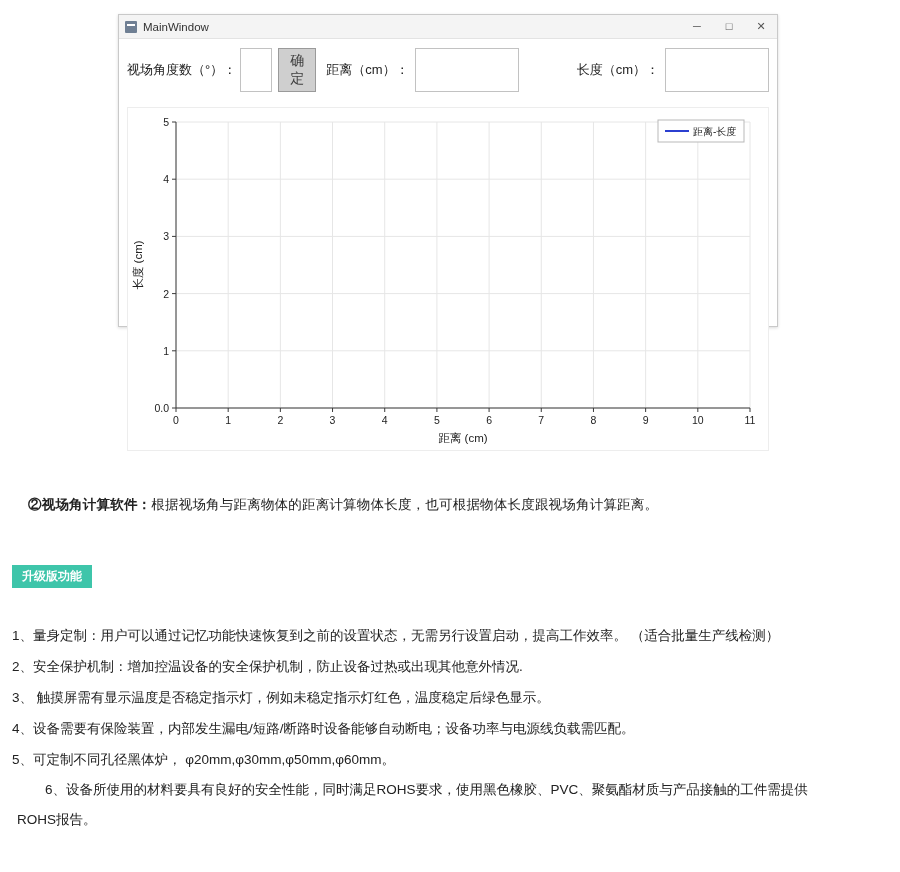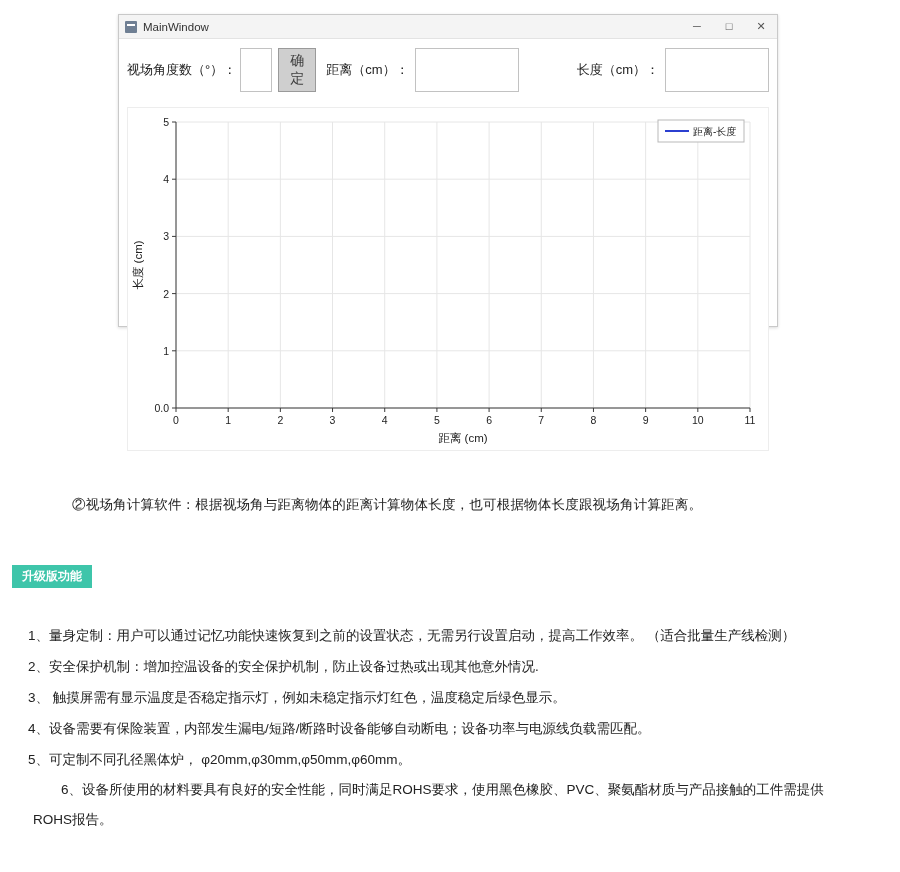--- a/index.html
+++ b/index.html
@@ -126,21 +126,21 @@
 
   
   .caption {
     position: absolute;
     left: 28px;
     top: 496px;
     font-size: 13.5px;
     color: #222;
     letter-spacing: 0.2px;
   }
-  .caption b { font-weight: normal; margin-left: 44px; }
+  .caption b { font-weight: bold; }
 
   .section-badge {
     position: absolute;
     left: 12px;
     top: 565px;
     background: #3ec5aa;
     color: #ffffff;
     font-weight: bold;
     font-size: 12px;
     padding: 5px 10px 6px 10px;
@@ -150,21 +150,21 @@
   .list {
     position: absolute;
     left: 0;
     top: 620px;
     width: 900px;
   }
   .list-item {
     font-size: 13.5px;
     color: #222;
     line-height: 31px;
-    padding-left: 28px;
+    padding-left: 12px;
     white-space: nowrap;
   }
 </style>
 </head>
 <body>
 
 <div class="app-window">
 
   <div class="titlebar">
     <span class="titlebar-icon"></span>

